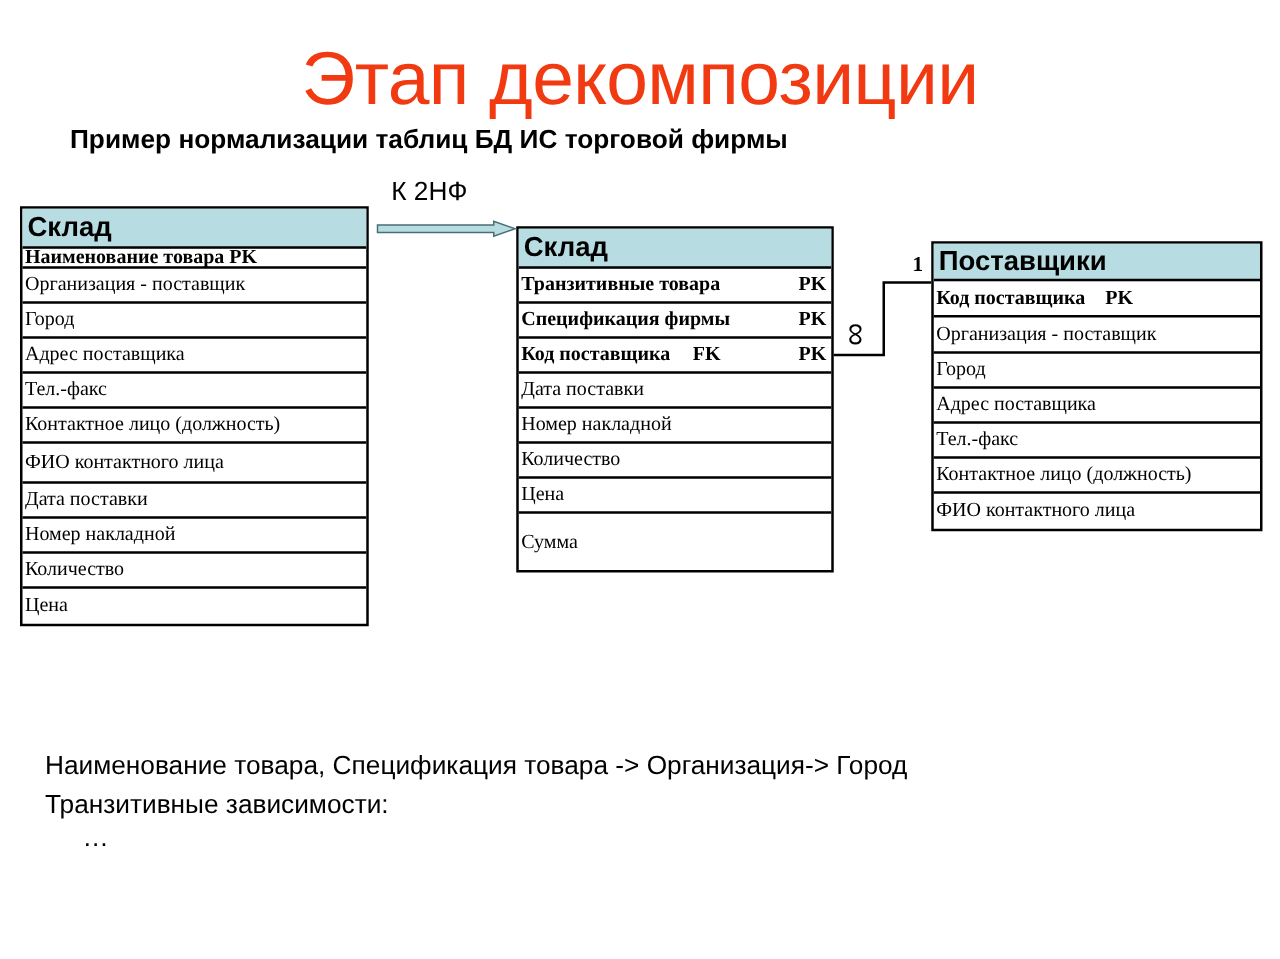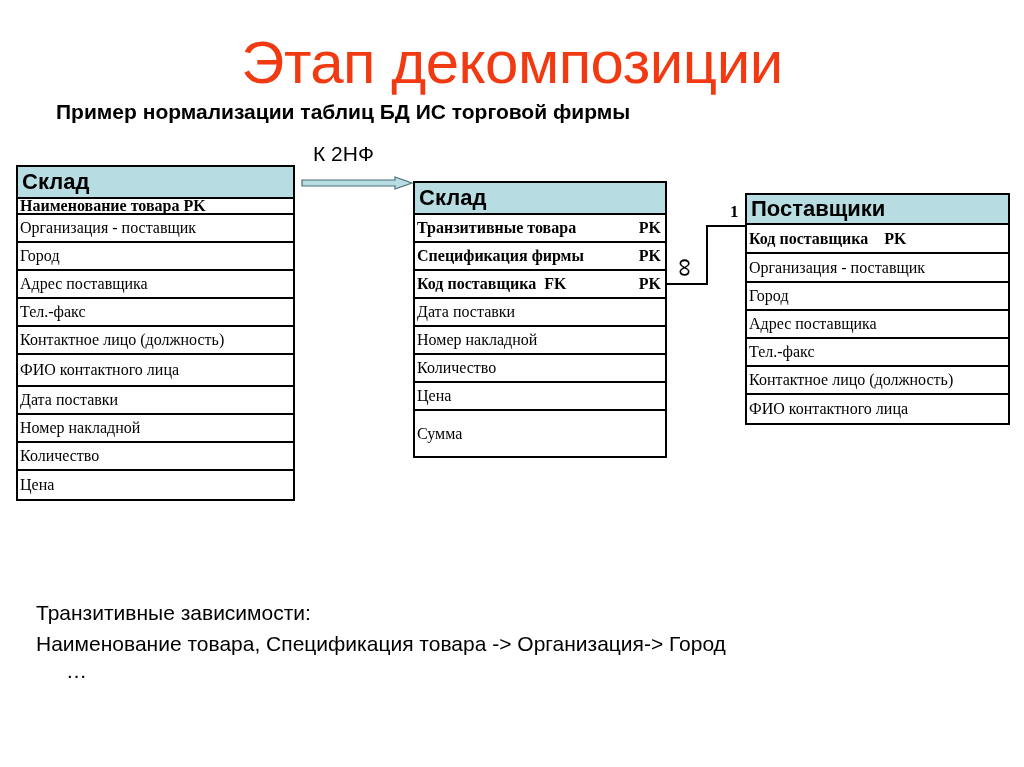--- a/index.html
+++ b/index.html
@@ -34,21 +34,21 @@
     display: flex; align-items: center;
   }
   .tbl .row {
     font-family: "Liberation Serif", serif; font-size: 16px; color: #000;
     border-bottom: 2px solid #000; box-sizing: border-box;
     padding: 0 0 0 2px; display: flex; align-items: center; white-space: nowrap;
   }
   .tbl .row:last-child { border-bottom: none; }
   .tbl .row.bold { font-weight: bold; }
   .tbl .row .name { flex: 0 0 auto; }
-  .tbl .row .fk { margin-left: 8px; font-weight: bold; }
+  .tbl .row .fk { margin-left: 18px; font-weight: bold; }
   .tbl .row .pk { margin-left: auto; padding-right: 4px; font-weight: bold; }
   .tbl .row .pk.inline { margin-left: 8px; }
 
   #t1 { left: 16px; top: 165px; width: 279px; }
   #t1 .head { height: 32px; }
   #t2 { left: 413px; top: 181px; width: 254px; }
   #t2 .head { height: 32px; }
   #t3 { left: 745px; top: 193px; width: 265px; }
   #t3 .head { height: 30px; }
 
@@ -174,16 +174,16 @@
     <polygon points="302,180 395,180 395,177 412,183 395,189 395,186 302,186" fill="#b7dde2" stroke="#4a6e74" stroke-width="1.2"></polygon>
   </g>
 
   <polyline points="667,284 707,284 707,226 745,226" fill="none" stroke="#000" stroke-width="2"></polyline>
 </svg>
 
 <div class="card" style="left:730px; top:202px;">1</div>
 <div class="inf" style="left:676px; top:252px;">∞</div>
 
 <div class="text-block">
+  <div>Наименование товара, Спецификация товара -&gt; Организация-&gt; Город</div>
   <div>Транзитивные зависимости:</div>
-  <div>Наименование товара, Спецификация товара -&gt; Организация-&gt; Город</div>
   <div class="ellipsis">…</div>
 </div>
 
 </body></html>

